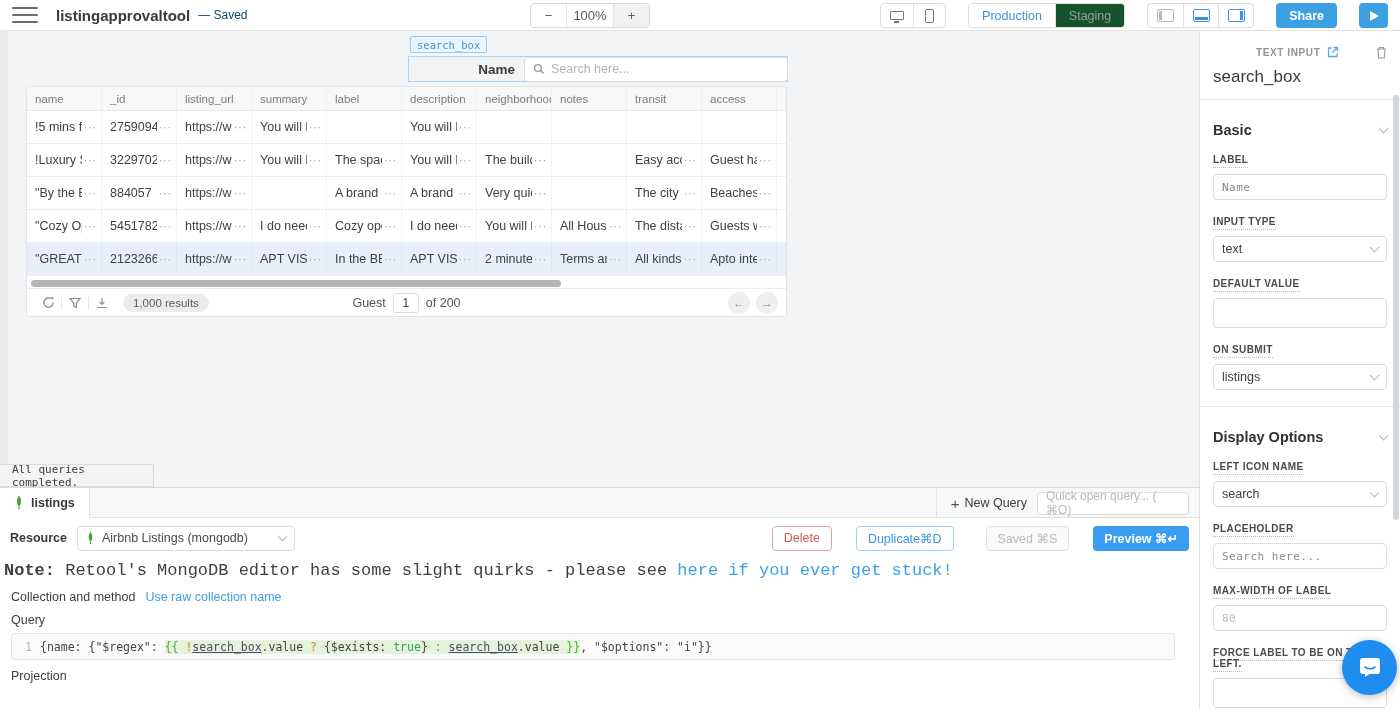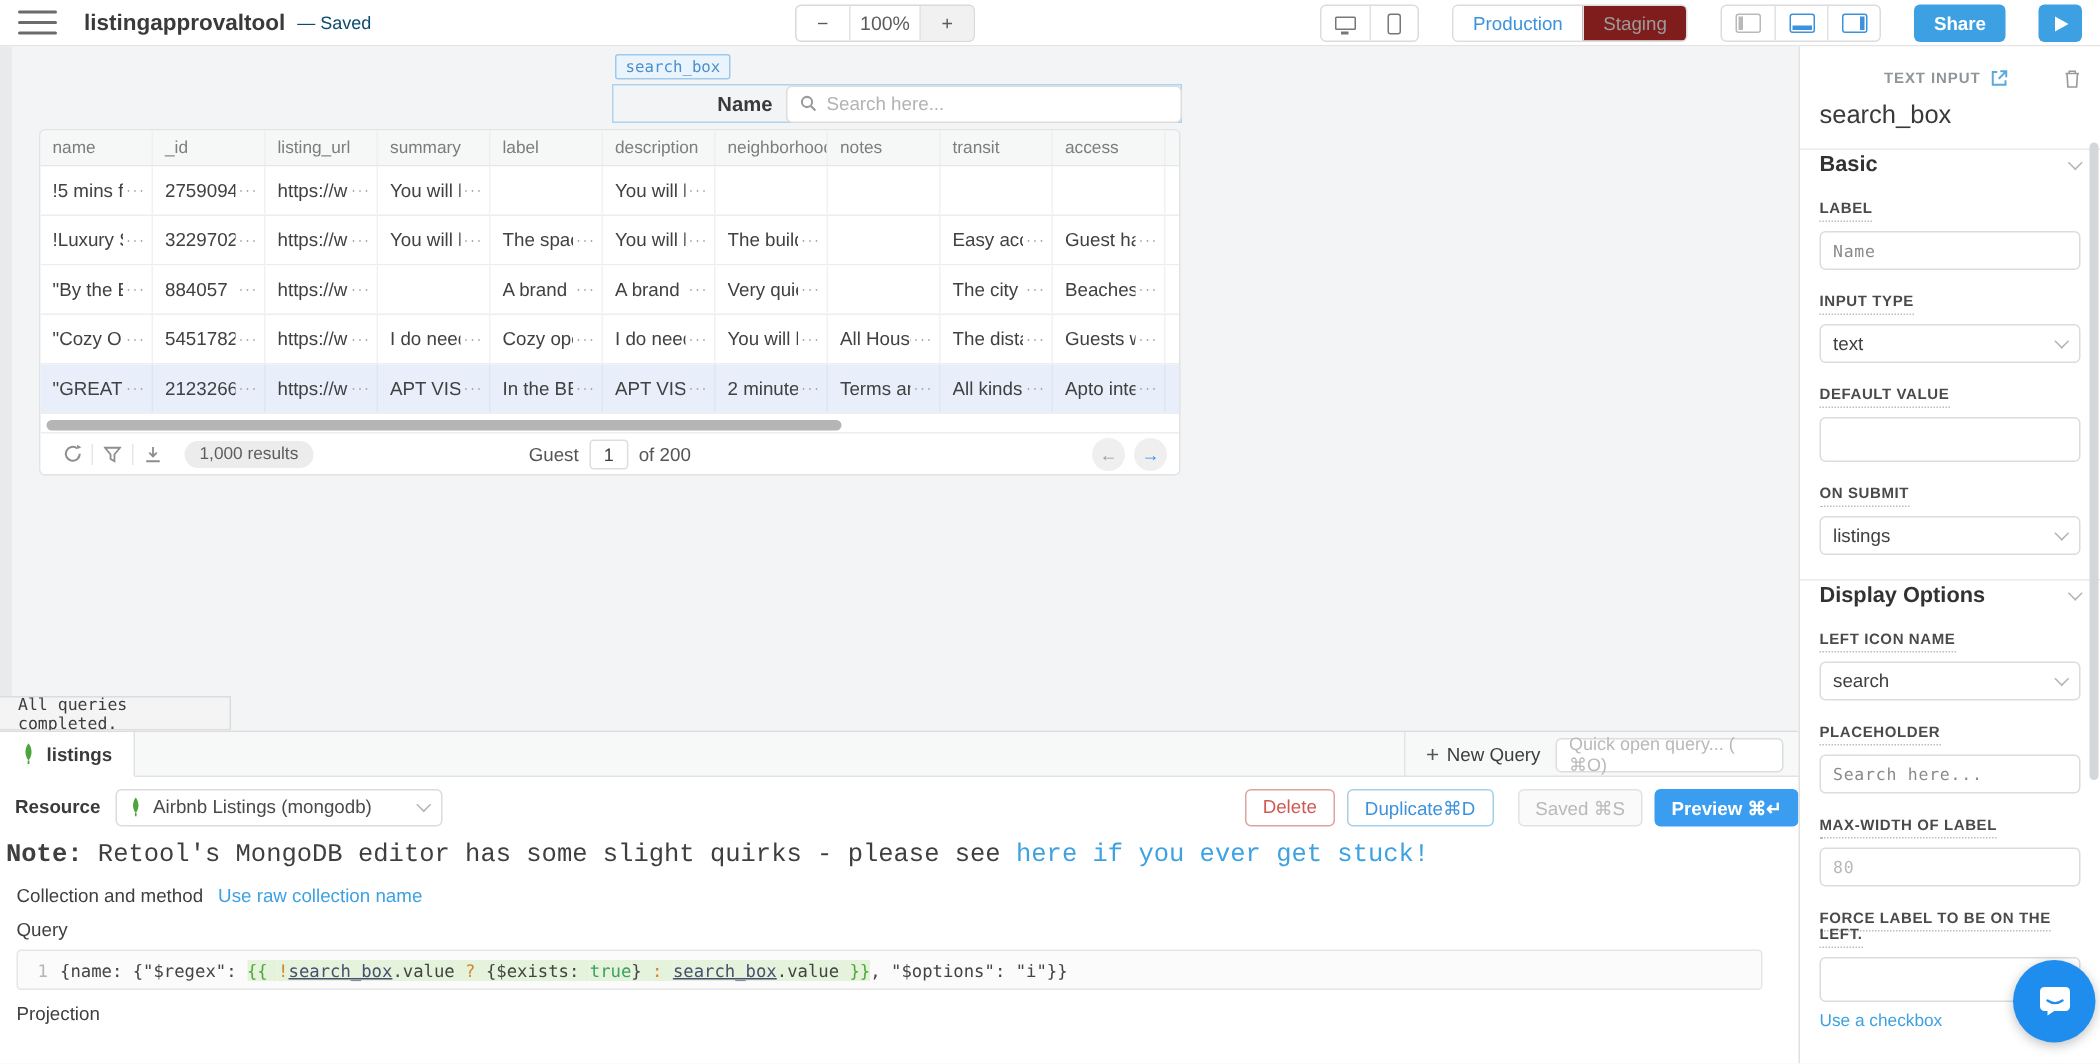--- a/index.html
+++ b/index.html
@@ -21,21 +21,21 @@
   .topbar-right { position:absolute; right:12px; top:3px; height:25px; display:flex; align-items:center; gap:22px; }
   .seg { display:flex; border:1px solid #dcdcdc; border-radius:4px; overflow:hidden; background:#fff; height:25px; }
   .seg > div { display:flex; align-items:center; justify-content:center; }
   .seg > div + div { border-left:1px solid #e2e2e2; }
   .dev-btn { width:32px; }
   .monitor-ico { width:14px; height:9px; border:1.5px solid #777; border-radius:1px; position:relative; }
   .monitor-ico:after { content:""; position:absolute; left:3px; bottom:-4px; width:5px; height:2px; background:#777; }
   .phone-ico { width:9px; height:14px; border:1.5px solid #777; border-radius:2px; }
   .env-btn { padding:0 13px; font-size:12.5px; }
   .env-prod { color:#3c92dc; background:#fff; }
-  .env-stage { color:#9b9b9b; background:#7f1d1d; }
+  .env-stage { color:#9b9b9b; background:#14532d; }
   .panel-btn { width:35px; }
   .pane-ico { width:17px; height:13px; border:1.5px solid #b9b9b9; border-radius:2px; position:relative; }
   .pane-ico.active { border-color:#3c92dc; }
   .pane-ico span { position:absolute; background:#b9b9b9; }
   .pane-ico.active span { background:#3c92dc; }
   .pane-left span { left:1px; top:1px; bottom:1px; width:3px; }
   .pane-bottom span { left:1px; right:1px; bottom:1px; height:3px; }
   .pane-right span { right:1px; top:1px; bottom:1px; width:3px; }
   .btn-share { background:#3da0e3; color:#fff; font-size:12.5px; font-weight:700; border-radius:4px; height:25px; padding:0 13px; display:flex; align-items:center; }
   .btn-run { background:#3da0e3; border-radius:4px; height:25px; width:29px; display:flex; align-items:center; justify-content:center; }
@@ -78,21 +78,21 @@
   
   .qpanel { position:absolute; left:0; top:487px; width:1199px; height:222px; background:#fff; border-top:1px solid #dcdcdc; }
   .qtabs { position:relative; height:30px; background:#f7f8f8; border-bottom:1px solid #e2e2e2; display:flex; }
   .qtab { background:#fff; border-right:1px solid #e2e2e2; height:30px; padding:0 14px; display:flex; align-items:center; gap:7px; font-size:12.5px; font-weight:700; color:#3a3a3a; margin-bottom:-1px; border-bottom:1px solid #fff; }
   .qtabs-right { position:absolute; right:10px; top:0; height:30px; display:flex; align-items:center; gap:10px; border-left:1px solid #e4e4e4; padding-left:14px; }
   .new-query { font-size:12.5px; color:#3d3d3d; display:flex; align-items:center; gap:5px; }
   .quick-open { width:152px; height:23px; border:1px solid #ddd; border-radius:4px; background:#fff; display:flex; align-items:center; padding:0 8px; font-size:12px; color:#b9b9b9; }
   .qtoolbar { position:relative; height:40px; display:flex; align-items:center; padding:0 10px; }
   .res-label { font-size:12.5px; font-weight:700; color:#3a3a3a; margin-right:10px; }
   .res-select { width:218px; height:25px; border:1px solid #dcdcdc; border-radius:4px; display:flex; align-items:center; padding:0 8px; gap:7px; font-size:12.5px; color:#4a4a4a; background:#fff; }
-  .qbuttons { position:absolute; right:0; display:flex; gap:8px; }
+  .qbuttons { position:absolute; right:10px; display:flex; gap:24px; }
   .qbtn { height:25px; border-radius:4px; padding:0 11px; display:flex; align-items:center; font-size:12.5px; background:#fff; }
   .qbtn.delete { border:1px solid #dba49e; color:#cf5a52; }
   .qbtn.duplicate { border:1px solid #a5cfec; color:#3c92dc; }
   .qbtn.saved { border:1px solid #e2e2e2; color:#b9b9b9; background:#fafafa; }
   .qbtn.preview { background:#3b9df0; color:#fff; font-weight:700; }
   .qnote { padding:3px 4px 0; font-size:17px; color:#3f3f3f;font-family:Liberation Mono, monospace; }
   .qnote b { font-weight:700; }
   .link { color:#3da1e2; }
   .qcollection { padding:10px 11px 0; font-size:12.5px; color:#3f3f3f; display:flex; gap:10px; align-items:center; }
   .qselects { padding:7px 11px 0; display:flex; align-items:flex-end; gap:6px; }
@@ -109,21 +109,21 @@
   .tok.bool { color:#3ba15c; }
 
   
   .inspector { position:absolute; left:1199px; top:31px; width:201px; height:678px; background:#fff; border-left:1px solid #e0e0e0; overflow:hidden; }
   .insp-inner { padding:0 13px; }
   .insp-head { display:flex; align-items:center; height:26px; margin-top:8px; }
   .insp-type { font-size:10px; letter-spacing:0.6px; color:#8f9699; font-weight:700;margin-left:43px; }
   .insp-spacer { flex:1; }
   .insp-title { font-size:17px; color:#3a3a3a; margin-top:2px; }
   .insp-divider { height:1px; background:#eaeaea; margin:12px -13px 0; }
-  .section-head { display:flex; align-items:center; justify-content:space-between; margin-top:2px; }
+  .section-head { display:flex; align-items:center; justify-content:space-between; margin-top:22px; }
   .section-title { font-size:14.5px; font-weight:700; color:#323232; }
   .field-label { margin-top:16px; font-size:10px; letter-spacing:0.4px; color:#4a4a4a; font-weight:700; }
   .field-label span { border-bottom:1px dotted #bdbdbd; padding-bottom:2px; text-transform:uppercase; }
   .insp-input { margin-top:9px; height:26px; border:1px solid #dcdcdc; border-radius:4px; background:#fff; display:flex; align-items:center; padding:0 8px; font-family:"DejaVu Sans Mono", monospace; font-size:11px; color:#8a8a8a; letter-spacing:0.5px; }
   .insp-input.tall { height:30px; }
   .insp-select { margin-top:9px; height:26px; border:1px solid #dcdcdc; border-radius:4px; background:#fff; display:flex; align-items:center; justify-content:space-between; padding:0 8px; font-size:12.5px; color:#3f3f3f; font-family:"Liberation Sans", sans-serif; }
   .ph-gray { color:#b9b9b9; }
   .chev { width:7px; height:7px; border-right:1.5px solid #b5b5b5; border-bottom:1.5px solid #b5b5b5; transform:rotate(45deg); margin-top:-4px; flex:0 0 auto; }
   .chk-link { margin-top:7px; font-size:11.5px; color:#3da1e2; }
   .insp-scrollthumb { position:absolute; right:1px; top:64px; width:6px; height:425px; background:#d4d7d9; border-radius:3px; }

